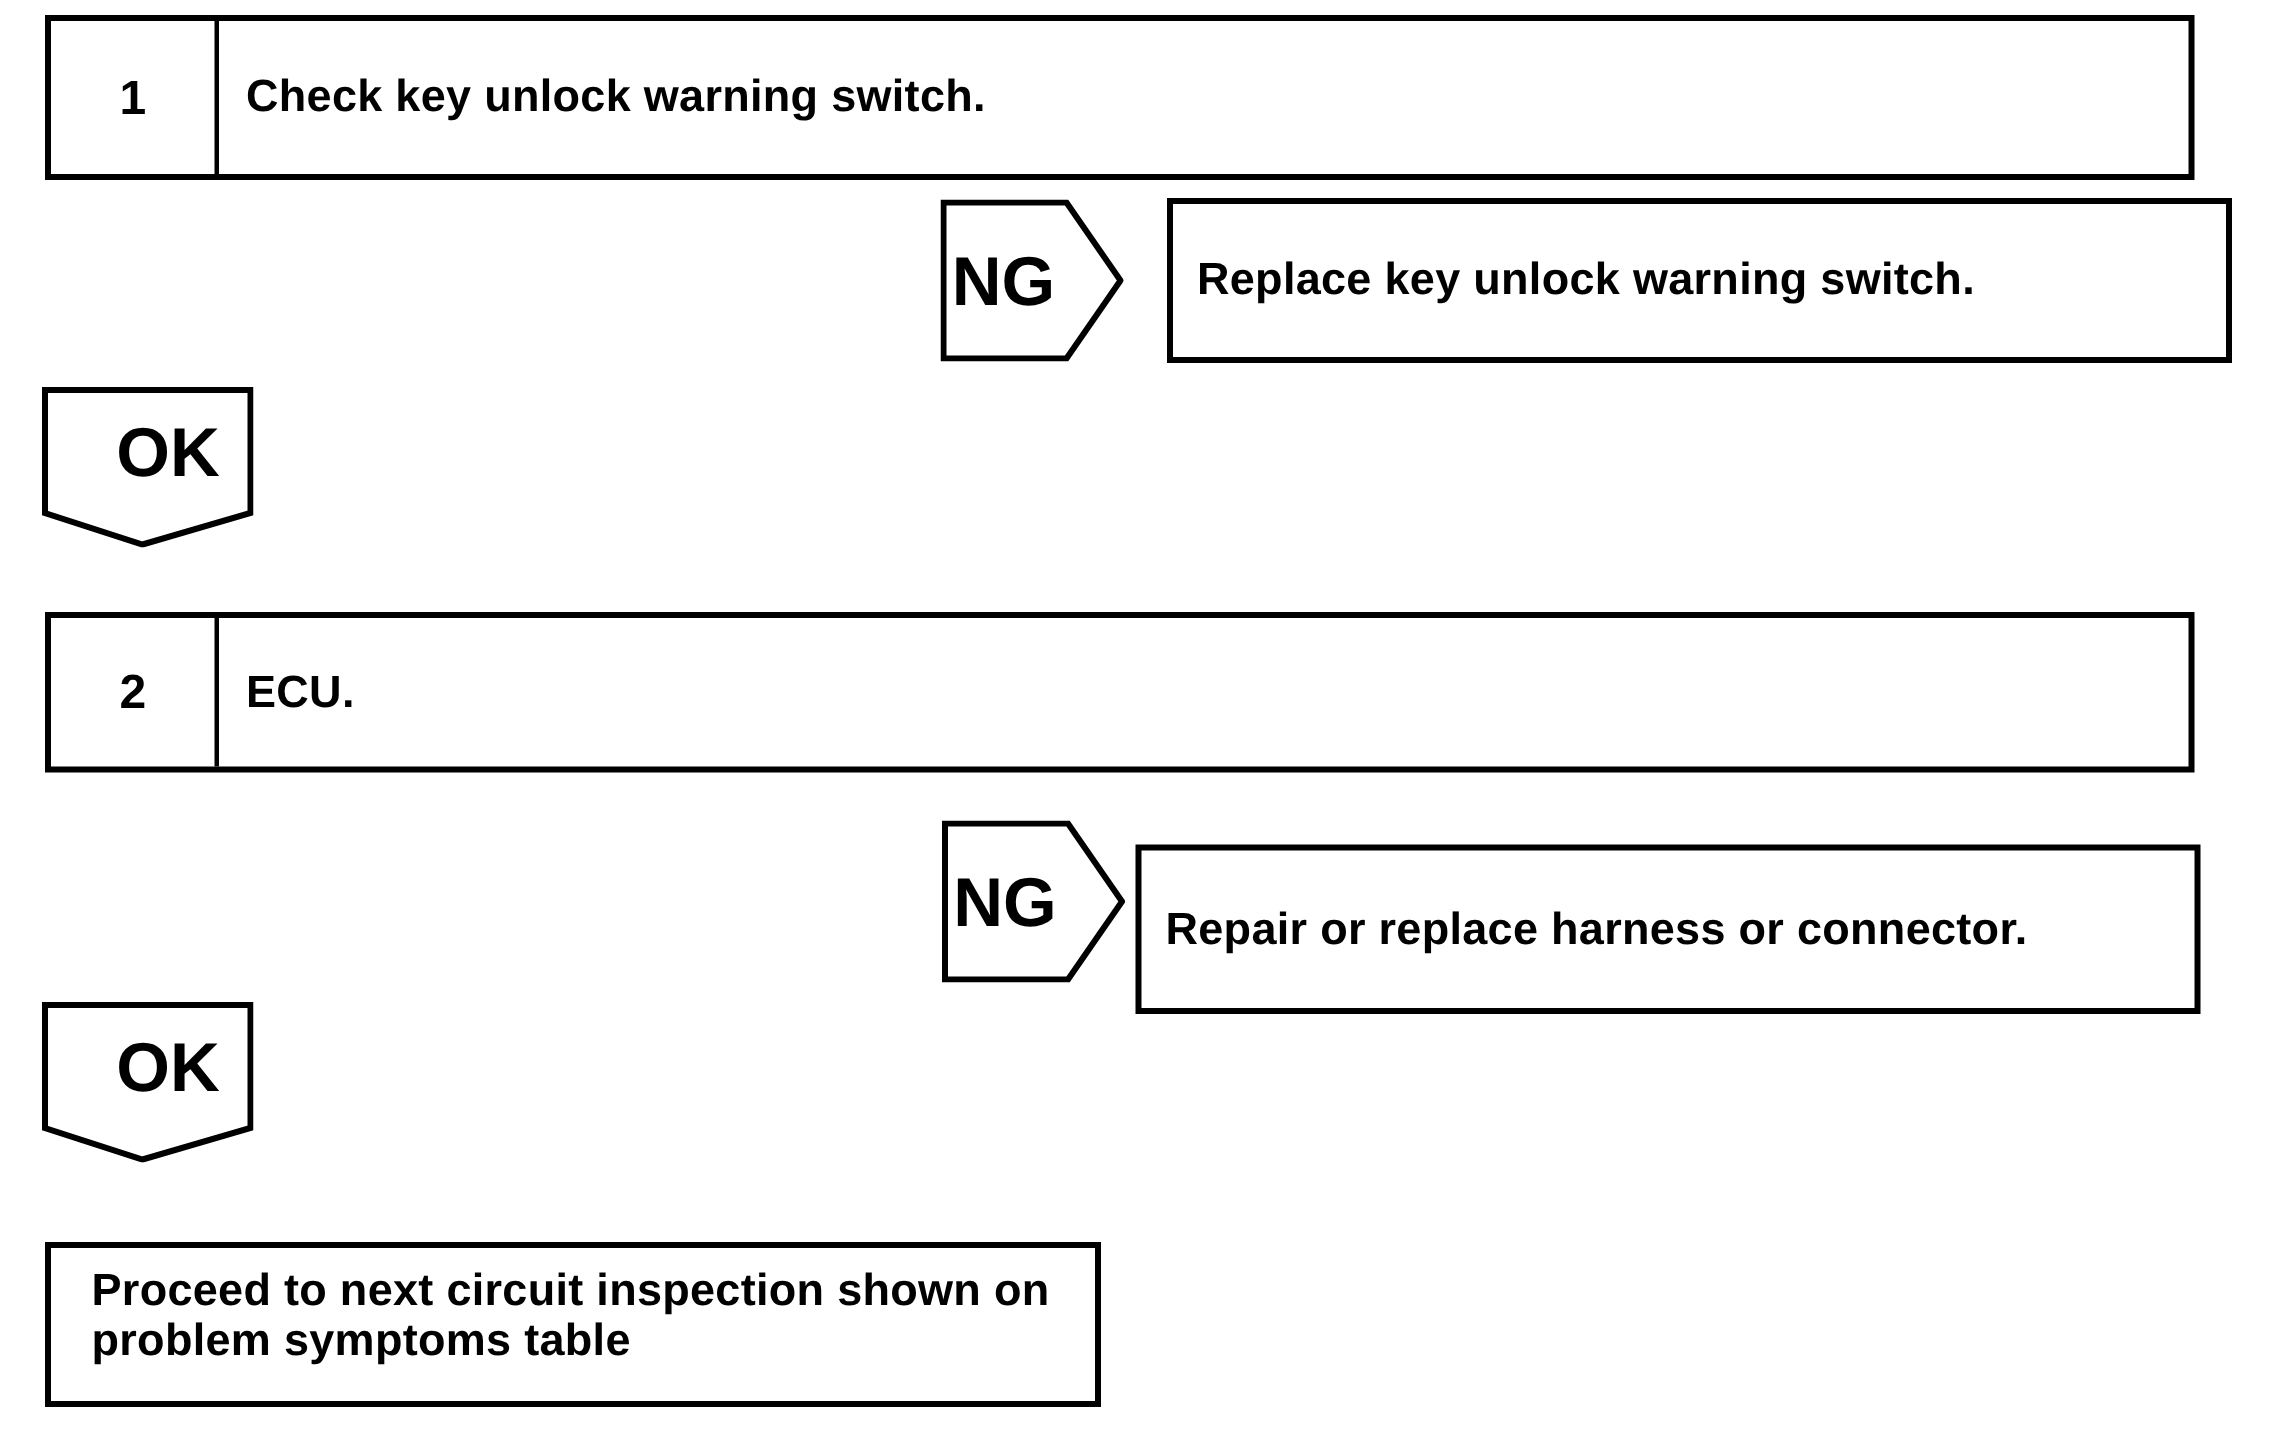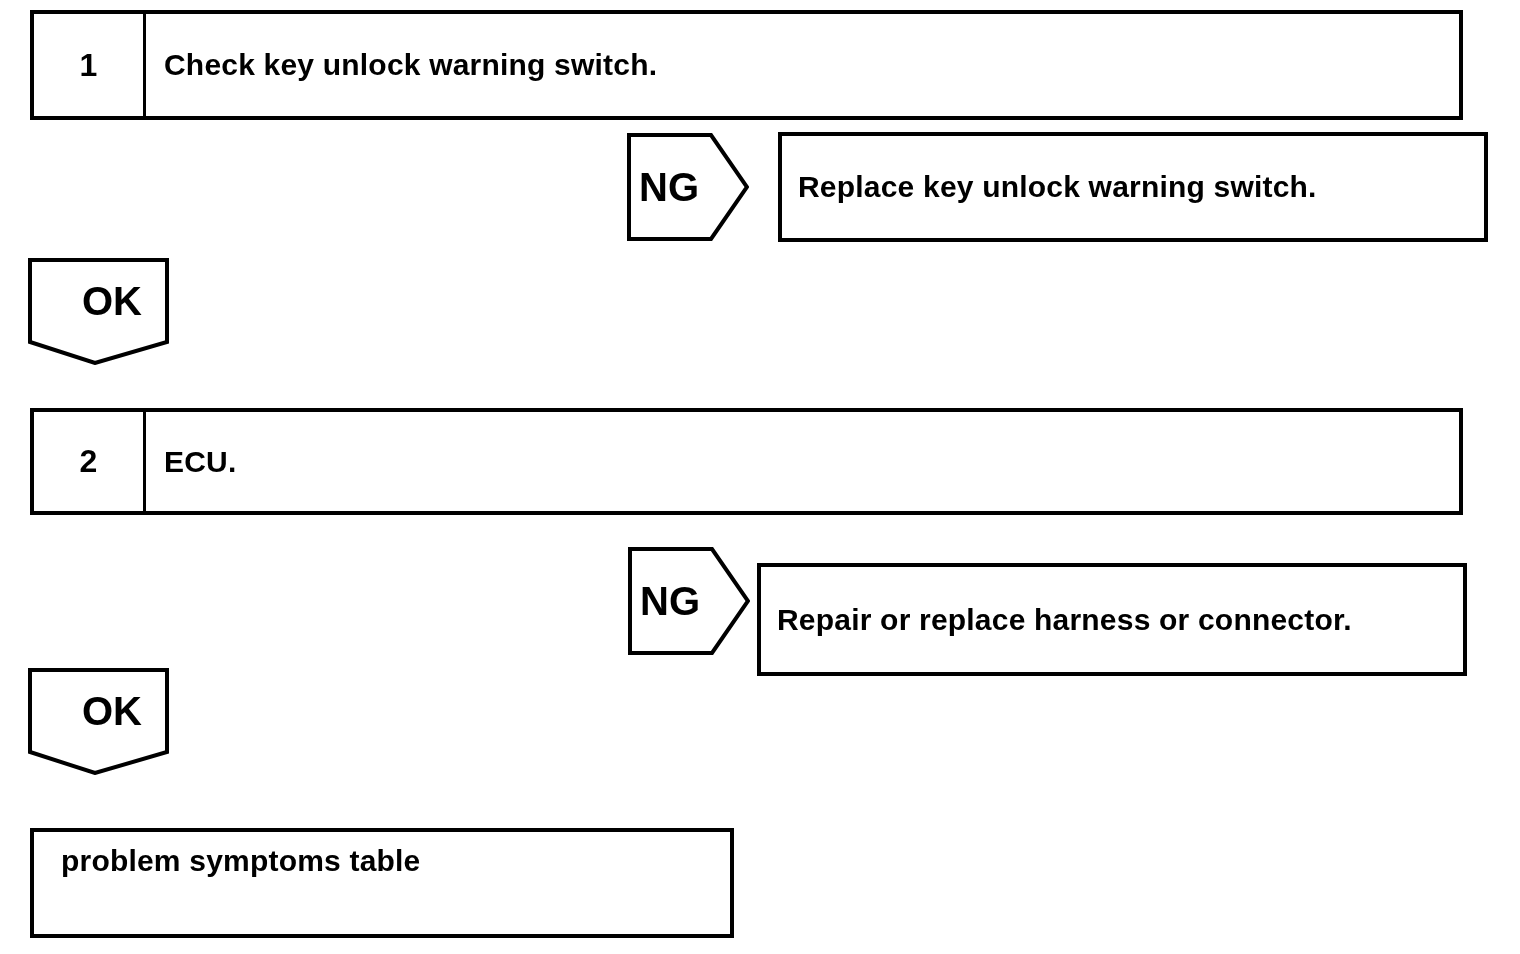--- a/index.html
+++ b/index.html
@@ -55,21 +55,21 @@
   
   .pent {
     position: absolute;
   }
   .pent svg { display: block; }
   .pent-label {
     position: absolute;
     display: flex;
     align-items: center;
     justify-content: center;
-    font-size: 40px;
+    font-size: 46px;
     letter-spacing: 0px;
   }
   .ng-label  { left: 0; top: 0; width: 84px;  height: 108px; }
   .ok-label  { left: 0; top: 0; width: 168px; height: 86px; }
   
   .final-box {
     display: flex;
     flex-direction: column;
     justify-content: flex-start;
     padding: 12px 10px 0 27px;
@@ -128,16 +128,17 @@
   </div>
 
   <div class="pent" style="left:28px; top:668px; width:141px; height:107px;">
     <svg width="141" height="107" viewBox="0 0 141 107">
       <polygon points="2,2 139,2 139,84 67,105 2,84" fill="#ffffff" stroke="#000000" stroke-width="4"></polygon>
     </svg>
     <div class="pent-label ok-label">OK</div>
   </div>
 
   <div class="box final-box" style="left:30px; top:828px; width:704px; height:110px;">
+    <div class="tline">Proceed to next circuit inspection shown on</div>
     <div class="tline">problem symptoms table</div>
   </div>
 
 </div>
 
 </body></html>

